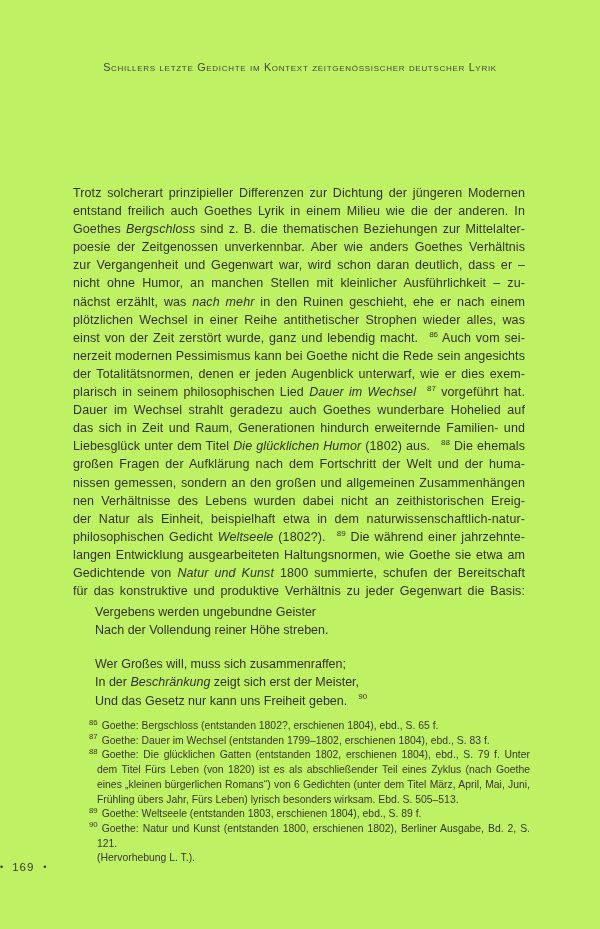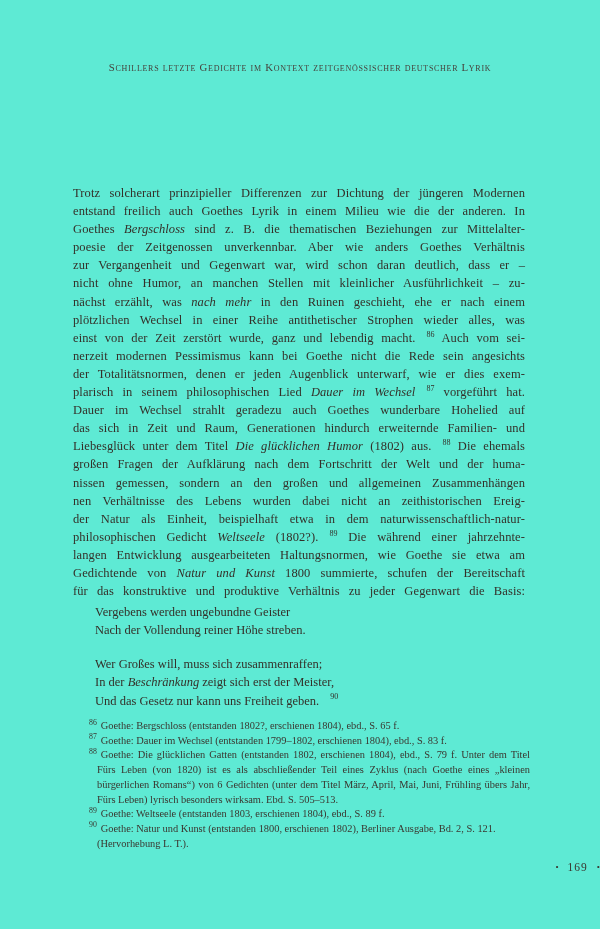--- a/index.html
+++ b/index.html
@@ -1,19 +1,19 @@
 <!DOCTYPE html>
 <html lang="de"><head>
 <meta charset="utf-8">
 <style>
   html,body { margin:0; padding:0; background:#ffffff; }
   .page {
     position:relative; width:600px; height:929px; overflow:hidden;
-    background:#5eead4; color:#343029;
-    font-family:Liberation Serif, serif;
+    background:#bef264; color:#343029;
+    font-family:Liberation Sans, sans-serif;
   }
   .running-header {
     position:absolute; top:61px; left:0; width:100%;
     text-align:center; font-variant:small-caps;
     font-size:10.8px; letter-spacing:0.7px; color:#46423c;
   }
   .poem {
     position:absolute; left:95px;
     font-size:12.5px; line-height:18.3px; white-space:nowrap;
   }
@@ -28,21 +28,21 @@
   em { font-style:italic; }
   sup { font-size:8px; line-height:0; vertical-align:super; letter-spacing:0;padding-left:11px; }
   .footnotes {
     position:absolute; left:78px; top:719px; width:452px;
     font-size:10.4px; line-height:14.7px; color:#3a362f;
   }
   .footnote { padding-left:19px; text-indent:-19px; text-align:justify; }
   .footnote .fn-num { font-size:7.8px; margin-right:4px; }
   .page-number {
     position:absolute; top:861px; left:0; width:100%;
-    text-align:right; font-size:11.5px; color:#3a362f;
+    text-align:left; font-size:11.5px; color:#3a362f;
   }
   .page-number .decor { font-size:9px; vertical-align:1px; }
   .page-number .num { margin:0 9px; letter-spacing:1px; }
 </style>
 </head>
 <body>
 
 <div class="page">
 
   <div class="running-header">Schillers letzte Gedichte im Kontext zeitgenössischer deutscher Lyrik</div>

